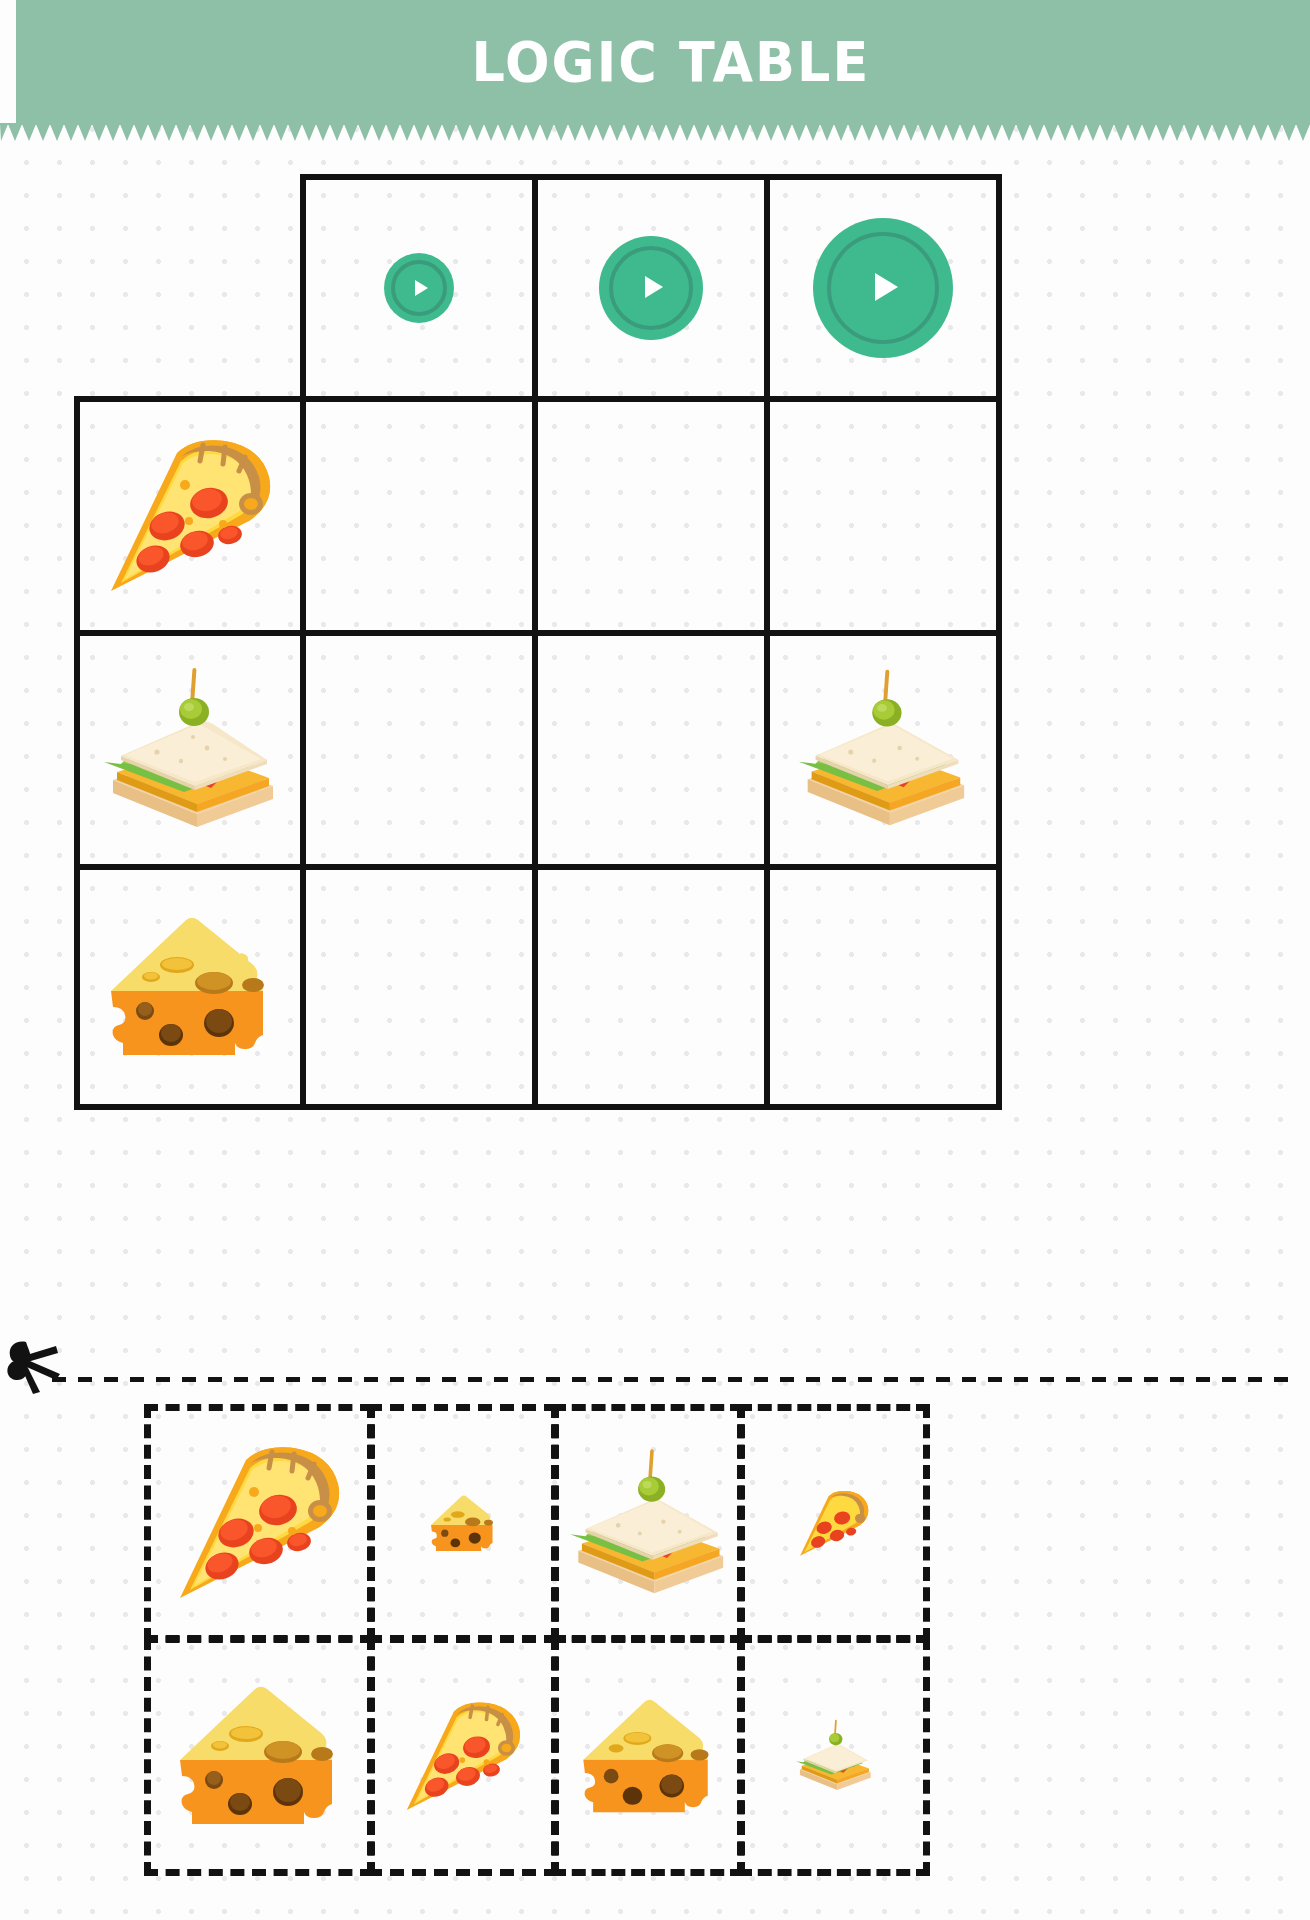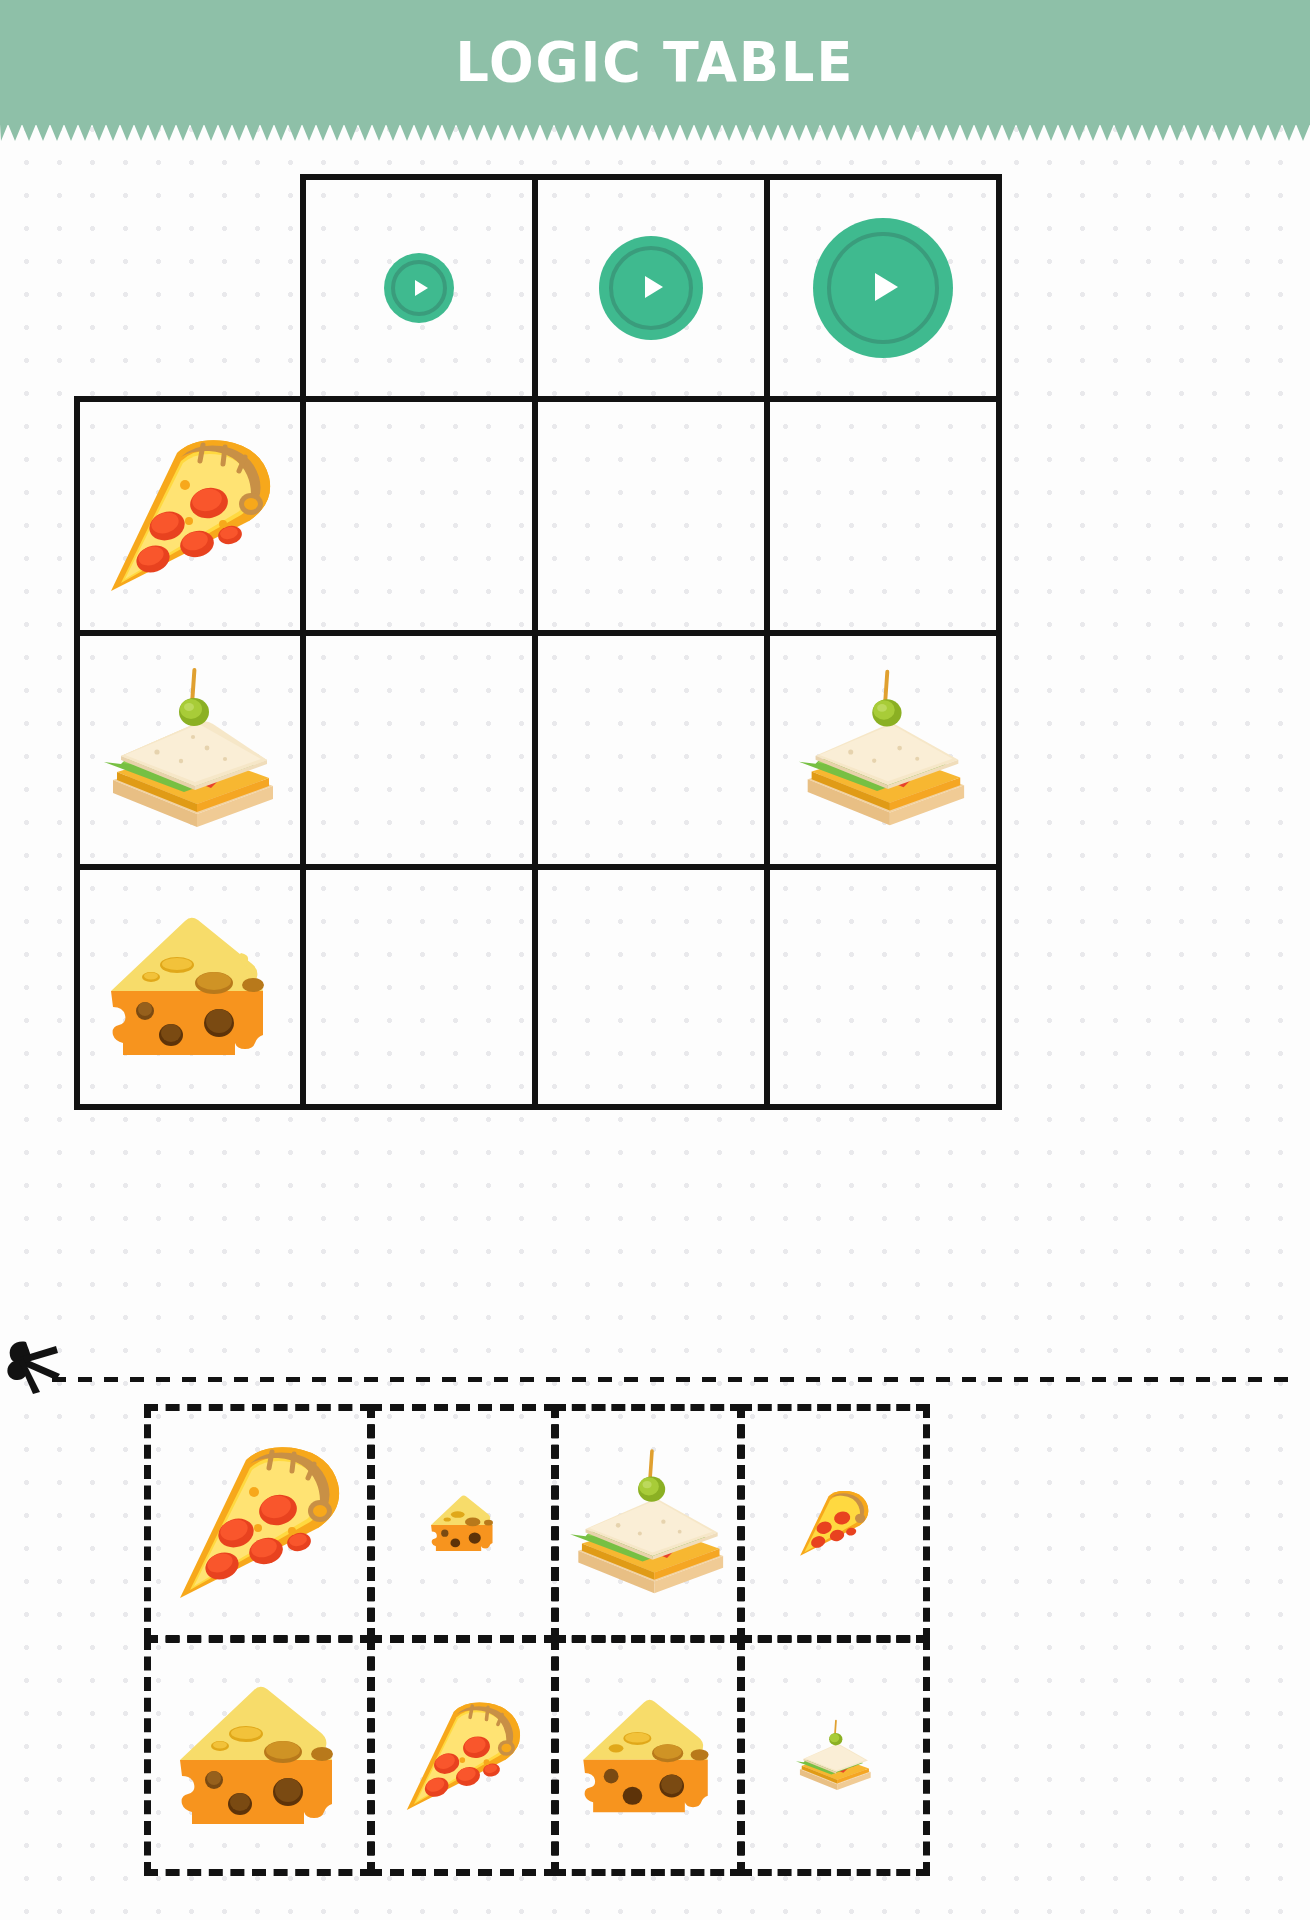--- a/index.html
+++ b/index.html
@@ -13,21 +13,21 @@
   
   #dots{
     position:absolute;inset:0;
     background-image:radial-gradient(#e9e9ec 2.6px, transparent 2.7px);
     background-size:33px 33px;
     background-position:10px 14px;
     z-index:0;
   }
   
   #header{
-    position:absolute;top:0;left:0;width:1122px;height:123px;
+    position:absolute;top:0;left:16px;width:1122px;height:123px;
     z-index:5;
     text-align:right;
   }
   #header-bar{
     position:absolute;top:0;left:0;width:1310px;height:123px;
     background:#8ec0a8;
   }
   #header-zigzag{
     position:absolute;top:123px;left:0;width:1310px;height:18px;
     overflow:hidden;line-height:0;

